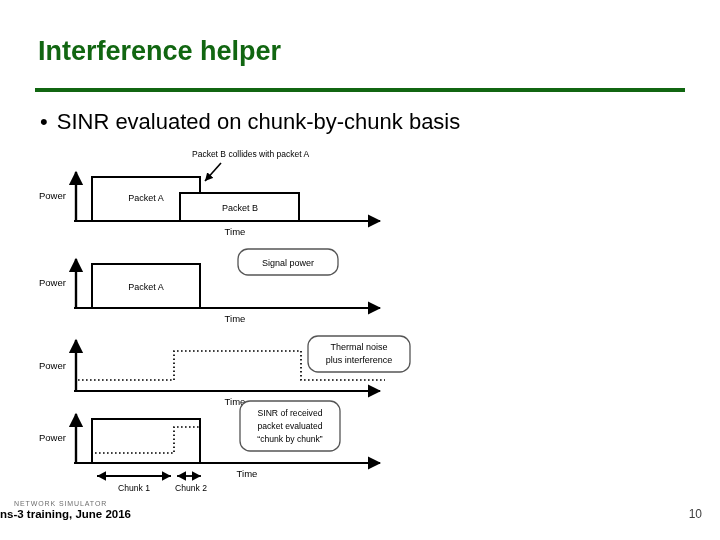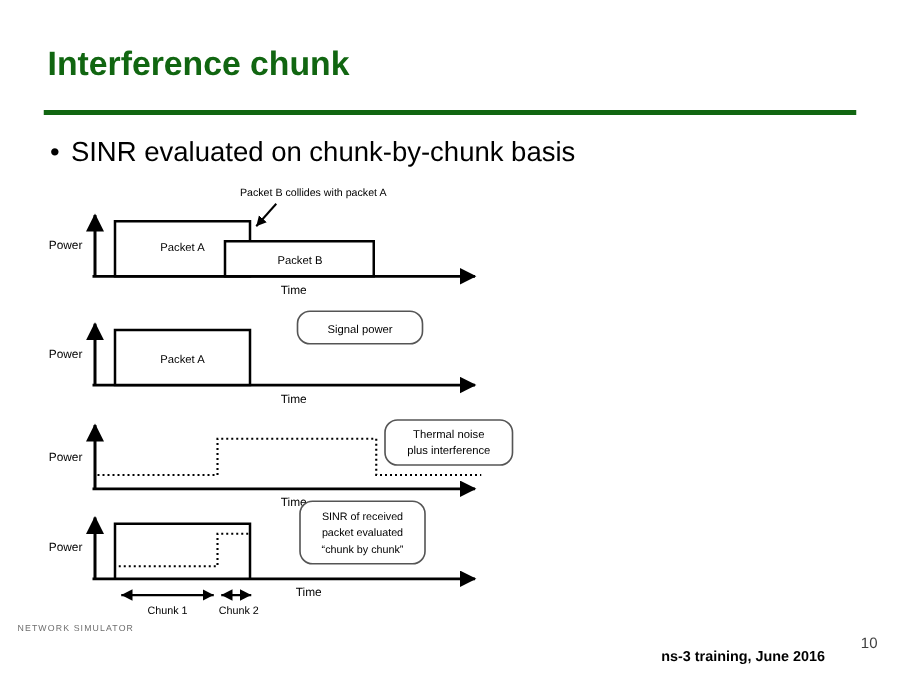--- a/index.html
+++ b/index.html
@@ -63,23 +63,23 @@
     top: 143px;
     width: 420px;
     height: 355px;
   }
   #diagram svg { display: block; }
 
   
   #footer-center {
     position: absolute;
     left: 0;
-    top: 520px;
+    top: 508px;
     width: 660px;
-    text-align: right;
+    text-align: left;
     font-size: 11.5px;
     font-weight: bold;
     color: #000;
   }
   #page-number {
     position: absolute;
     right: 18px;
     top: 507px;
     font-size: 12px;
     color: #3f3f3f;
@@ -119,21 +119,21 @@
   #logo-sub {
     font-size: 7px;
     color: #6e6e6e;
     letter-spacing: 0.9px;
     margin-top: 1px;
   }
 </style>
 </head>
 <body>
 
-<div id="slide-title">Interference chunk</div>
+<div id="slide-title">Interference helper</div>
 
 <div id="title-rule"></div>
 
 <div id="bullet-row">
   <span id="bullet-dot">•</span>
   <span id="bullet-text">SINR evaluated on chunk-by-chunk basis</span>
 </div>
 
 <div id="diagram">
 <svg width="420" height="355" viewBox="0 0 420 355" xmlns="http://www.w3.org/2000/svg">

